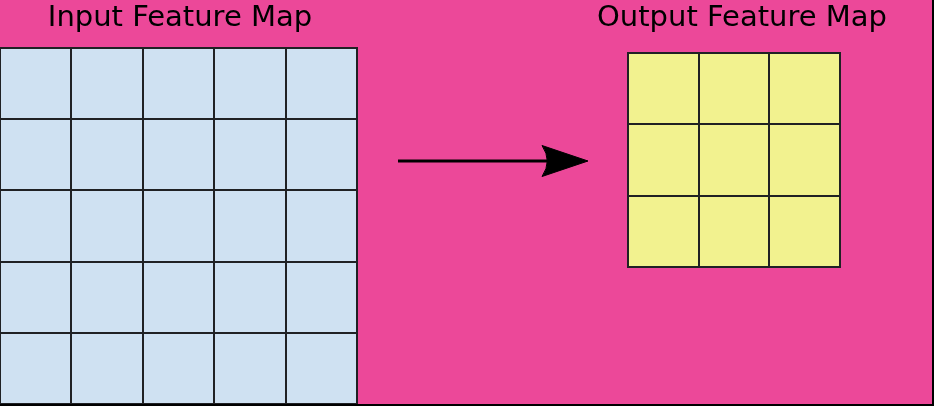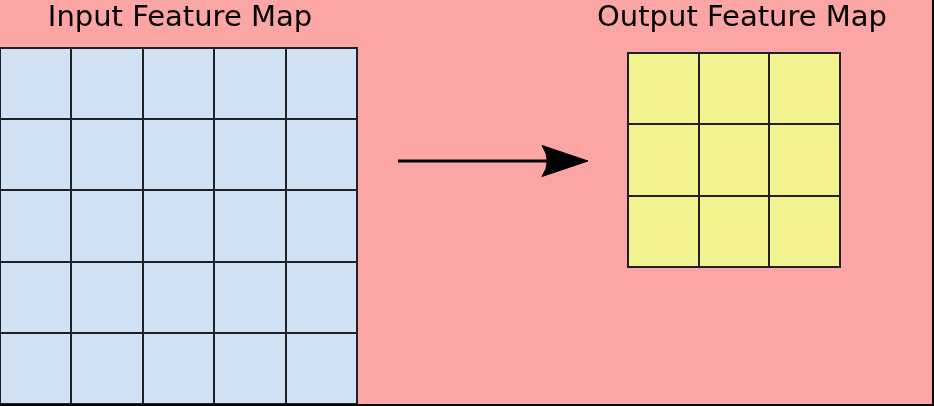--- a/index.html
+++ b/index.html
@@ -5,21 +5,21 @@
   html, body {
     margin: 0;
     padding: 0;
     background: #ffffff;
     font-family: "DejaVu Sans", "Liberation Sans", sans-serif;
   }
   .canvas {
     position: relative;
     width: 934px;
     height: 406px;
-    background: #fca5a5;
+    background: #ec4899;
     border-right: 2px solid #000000;
     border-bottom: 2px solid #000000;
     box-sizing: border-box;
     overflow: hidden;
   }
   .map-title {
     position: absolute;
     top: 1px;
     transform: translateX(-50%);
     font-size: 29px;

